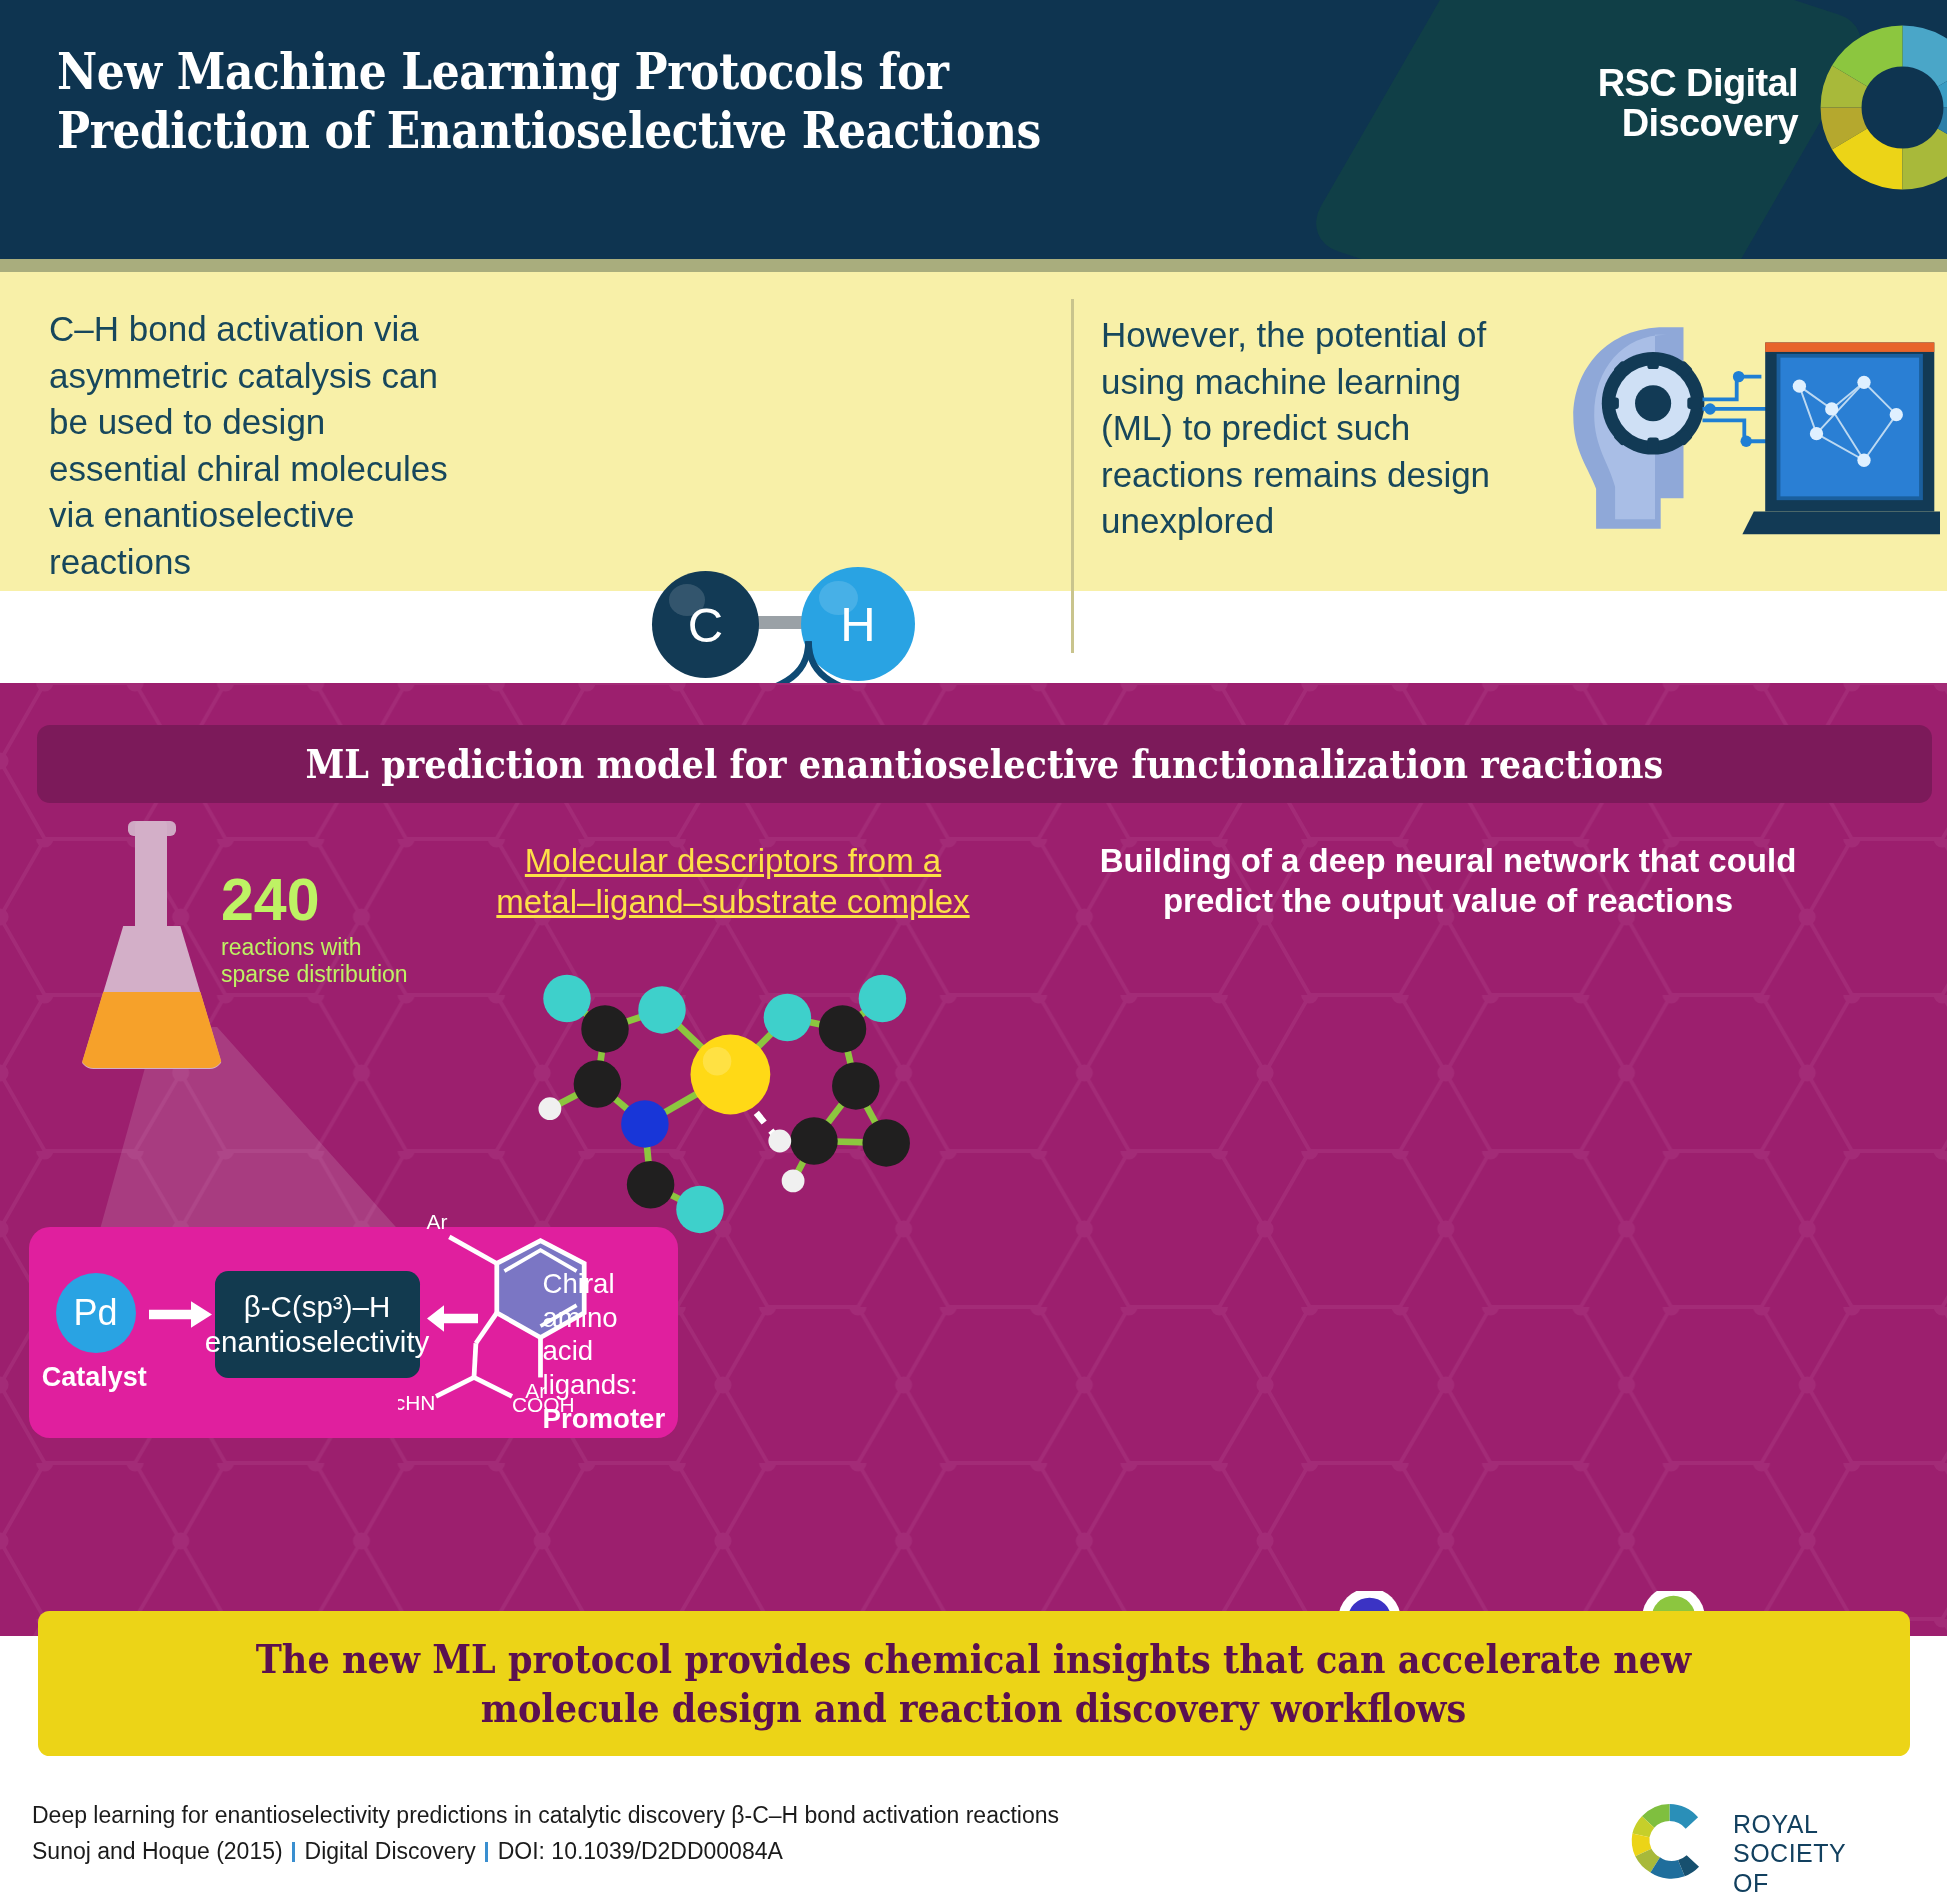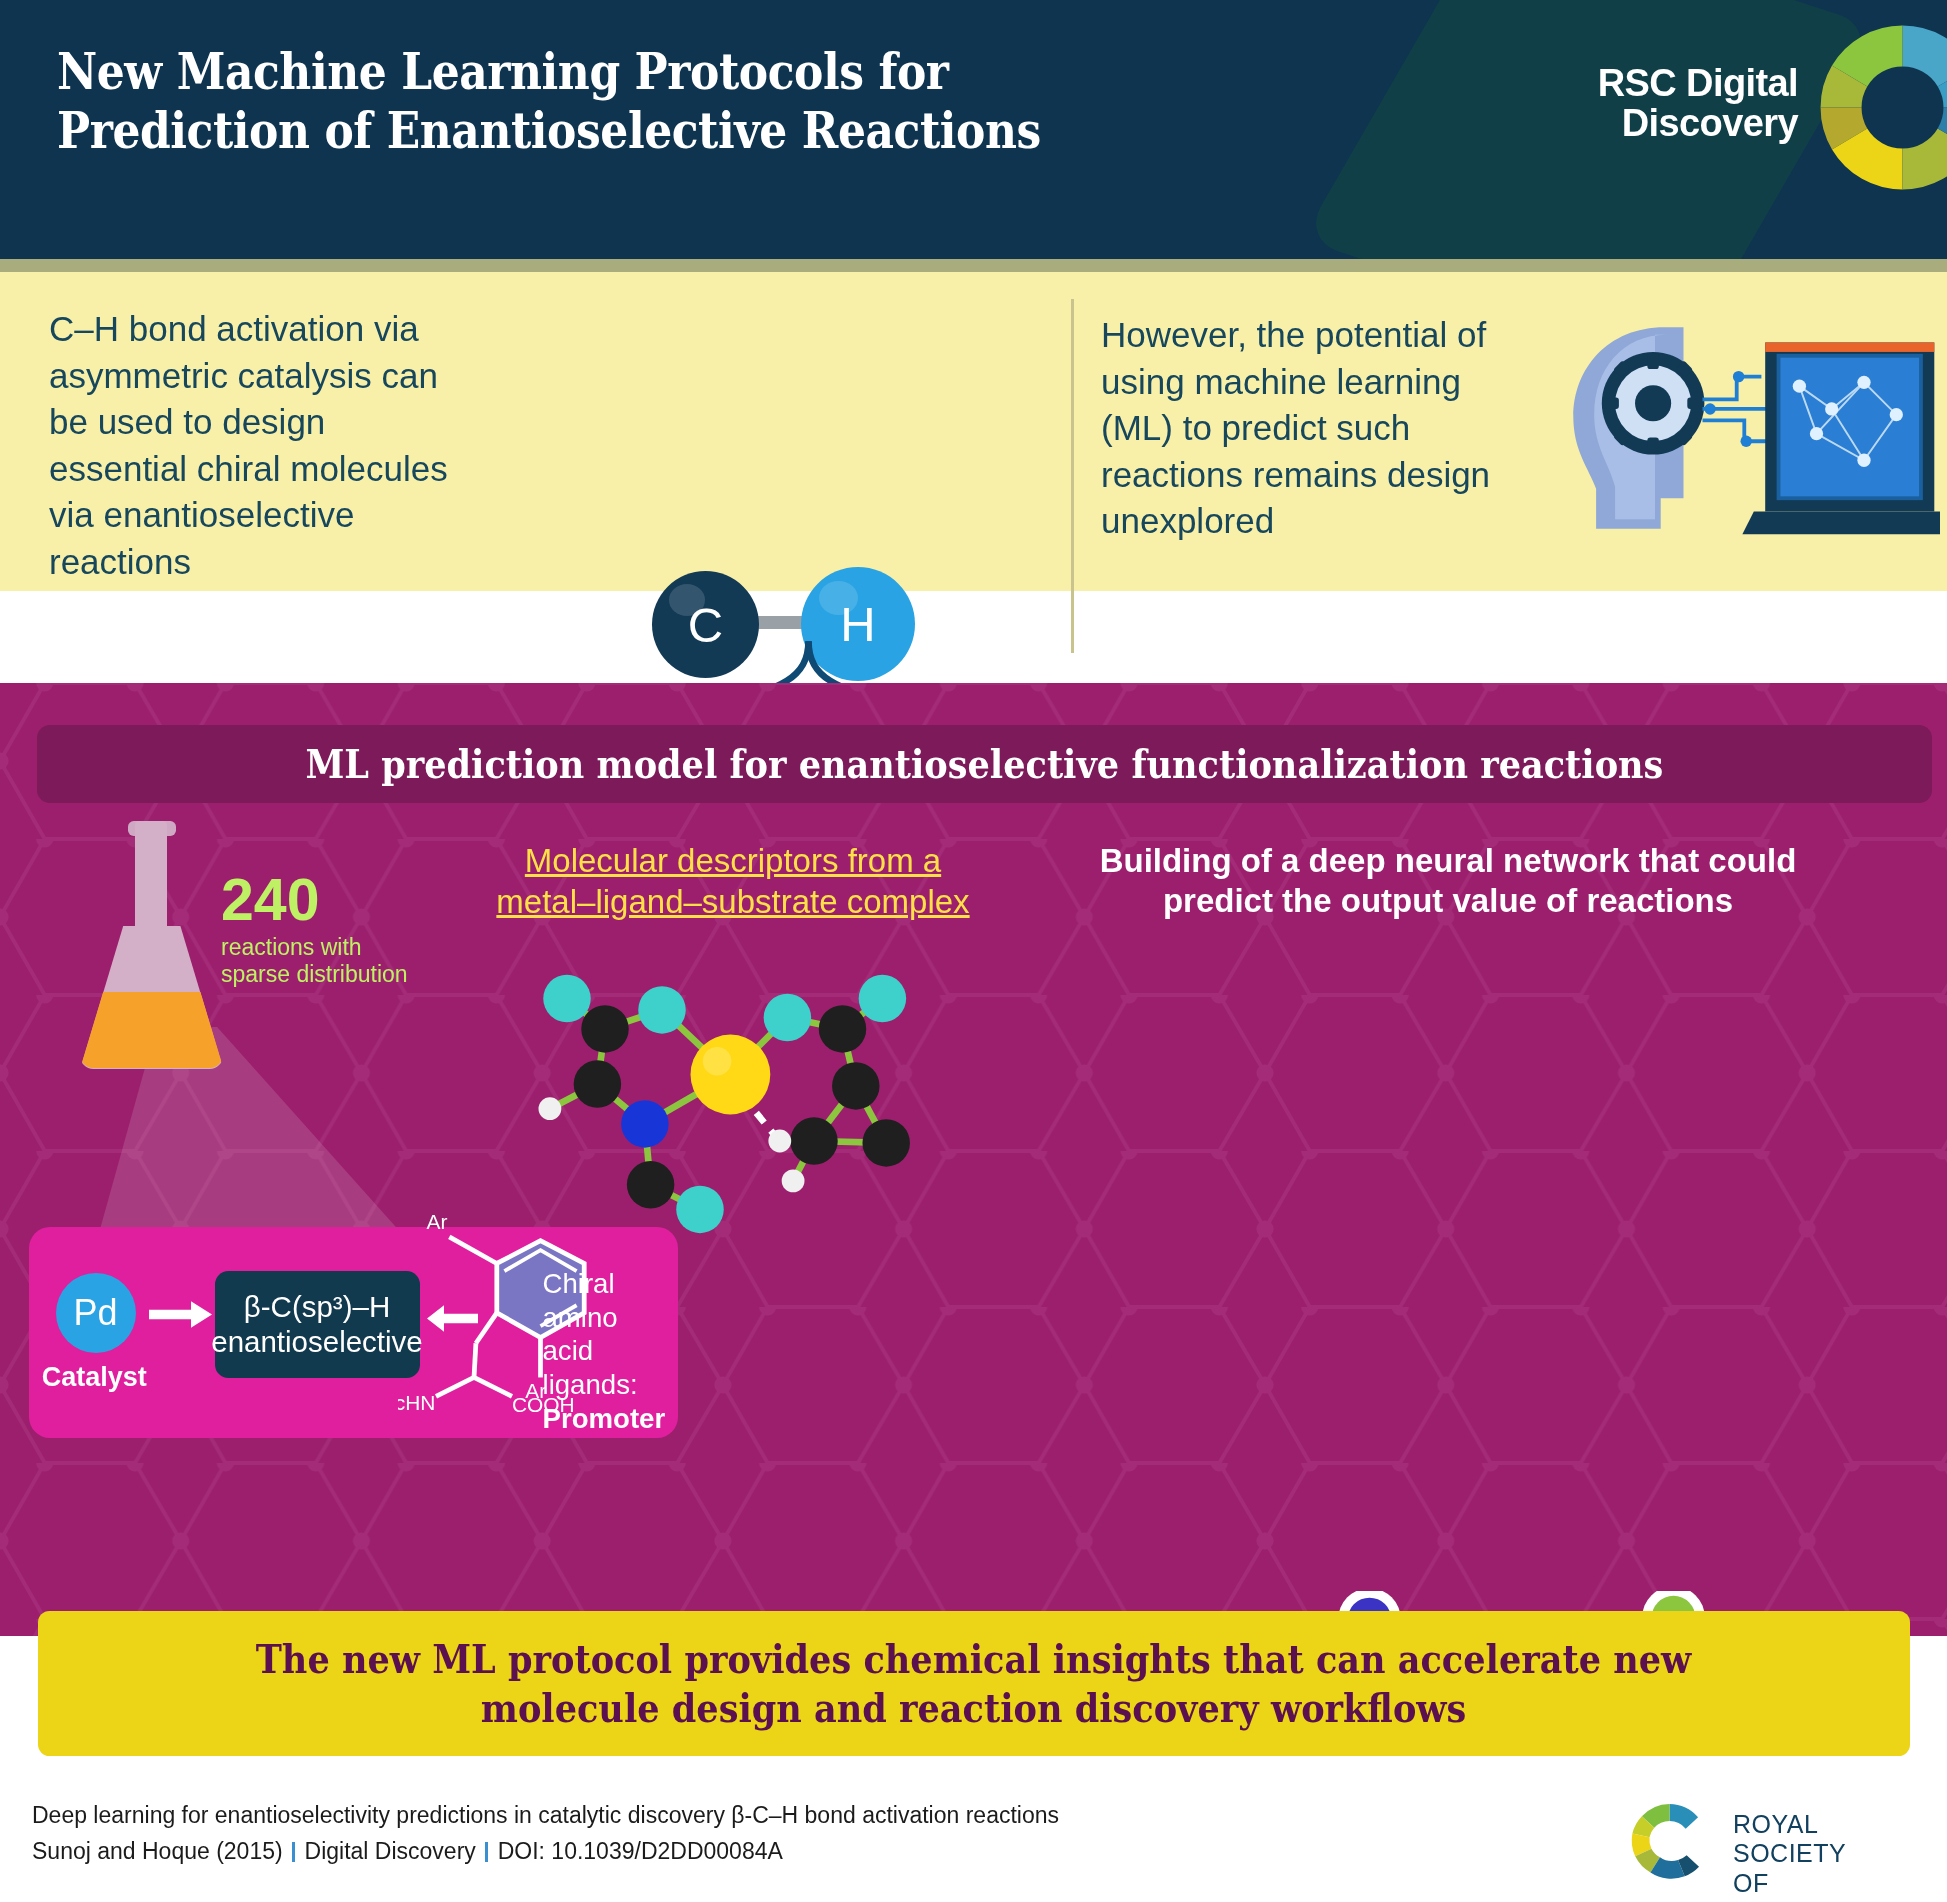--- a/index.html
+++ b/index.html
@@ -455,21 +455,21 @@
     <div style="position:absolute; left:28.5px; top:544px; width:649px; height:211px; background:#e01f9e; border-radius:21px;">
       <div style="position:absolute; left:27px; top:46px; width:80px; height:80px; border-radius:50%; background:#29a3e3; display:flex; align-items:center; justify-content:center; color:#fff; font-size:36px;">
         <span>Pd</span>
       </div>
       <div style="position:absolute; left:13.3px; top:135px; width:107px; color:#fff; font-size:27px; font-weight:bold;">Catalyst</div>
       <svg style="position:absolute; left:120px; top:74px;" width="63" height="27" viewBox="0 0 66 28">
         <path d="M0,9 L44,9 L44,0 L66,14 L44,28 L44,19 L0,19 Z" fill="#fff"></path>
       </svg>
       <div style="position:absolute; left:186px; top:44px; width:205px; height:107px; background:#123a4f; border-radius:13.3px; display:flex; flex-direction:column; align-items:center; justify-content:center; color:#fff; font-size:29.5px; line-height:1.18;">
         <span>β-C(sp³)–H</span>
-        <span>enantioselective</span>
+        <span>enantioselectivity</span>
       </div>
       <svg style="position:absolute; left:398px; top:78px;" width="51" height="27" viewBox="0 0 54 28">
         <path d="M54,9 L18,9 L18,0 L0,14 L18,28 L18,19 L54,19 Z" fill="#fff"></path>
       </svg>
 
       <svg style="position:absolute; left:369px; top:-17px;" width="228" height="219" viewBox="0 0 240 230">
         <g stroke="#ffffff" stroke-width="5" fill="none">
           <path d="M54,28 L104,56"></path>
           <path d="M104,56 L150,32 L196,56 L196,108 L150,134 L104,108 Z" fill="#7b76c4"></path>
           <path d="M112,64 L150,42 L188,64" stroke-width="4"></path>

